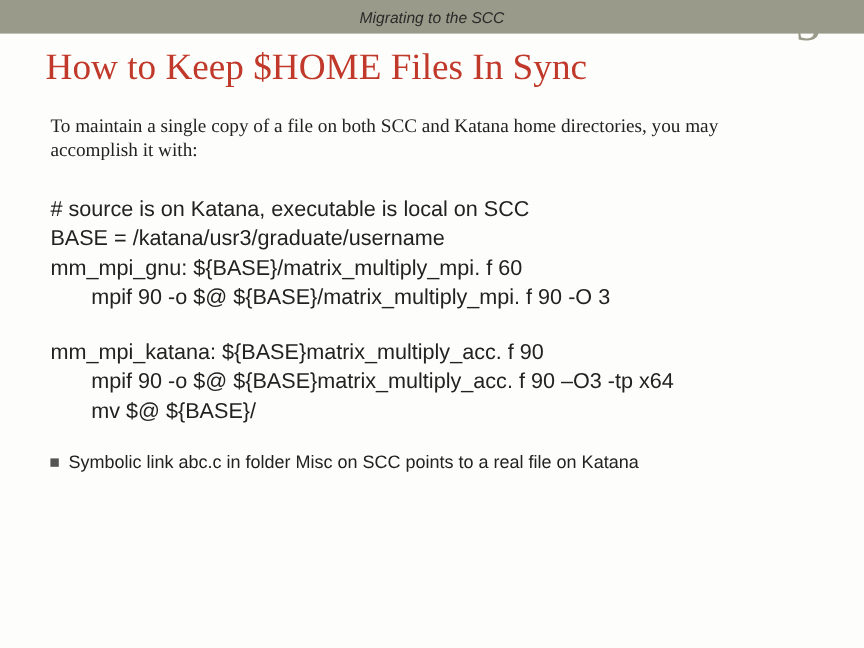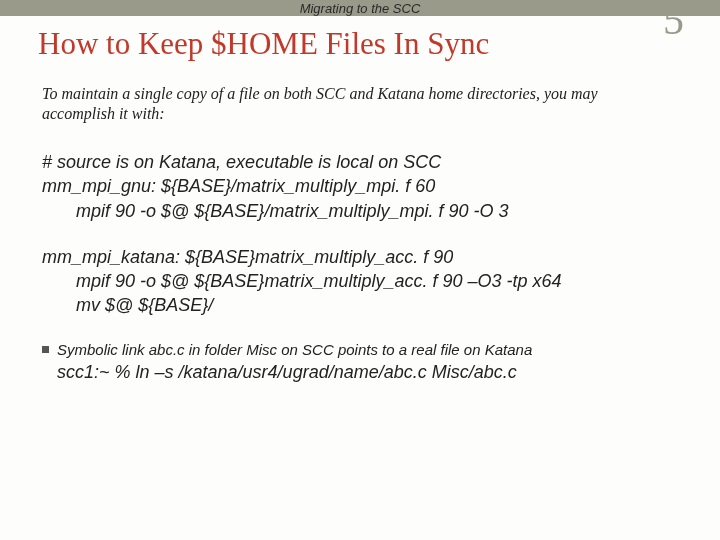--- a/index.html
+++ b/index.html
@@ -5,21 +5,21 @@
   * { margin: 0; padding: 0; box-sizing: border-box; }
   body {
     width: 720px;
     height: 540px;
     background: #fdfdfb;
     font-family: Arial, Helvetica, sans-serif;
     overflow: hidden;
   }
   .header-bar {
     position: relative;
-    height: 16px;
+    height: 28px;
     background: #9a9a8a;
     display: flex;
     align-items: center;
     justify-content: center;
   }
   .header-bar .breadcrumb {
     font-size: 13px;
     font-style: italic;
     color: #2a2a2a;
   }
@@ -34,21 +34,20 @@
   }
   .title {
     font-family: Georgia, 'Times New Roman', serif;
     font-size: 31px;
     font-weight: normal;
     color: #c0392b;
     margin: 10px 0 6px 38px;
   }
   .content {
     padding: 16px 48px 0 42px;
-    font-style: italic;
   }
   .intro {
     font-family: Georgia, 'Times New Roman', serif;
     font-size: 16px;
     color: #222;
     line-height: 1.25;
     margin-bottom: 26px;
   }
   .bullet-row {
     display: flex;
@@ -82,30 +81,30 @@
 </div>
 <div class="page-number">5</div>
 
 <h1 class="title">How to Keep $HOME Files  In Sync</h1>
 
 <div class="content">
 
   <p class="intro">To maintain a single copy of a file on both SCC and Katana home directories, you may accomplish it with:</p>
 
   <div class="code-line"># source is on Katana, executable is local on SCC</div>
+  <div class="code-line">BASE = /katana/usr3/graduate/username</div>
   <div class="code-line">mm_mpi_gnu: ${BASE}/matrix_multiply_mpi. f 60</div>
   <div class="code-line indent1">mpif 90 -o $@ ${BASE}/matrix_multiply_mpi. f 90 -O 3</div>
 
   <div class="block-gap"></div>
 
   <div class="code-line">mm_mpi_katana: ${BASE}matrix_multiply_acc. f 90</div>
   <div class="code-line indent1">mpif 90 -o $@ ${BASE}matrix_multiply_acc. f 90 –O3  -tp  x64</div>
   <div class="code-line indent1">mv $@ ${BASE}/</div>
 
   <div class="block-gap"></div>
 
   <div class="bullet-row">
     <span class="bullet"></span>
     <span>Symbolic link     abc.c in folder Misc on SCC points to a real file on Katana</span>
   </div>
-  <div class="code-line sym-indent">scc1:~ % ln –s /katana/usr4/ugrad/name/abc.c Misc/abc.c</div>
 
 </div>
 
 </body></html>

